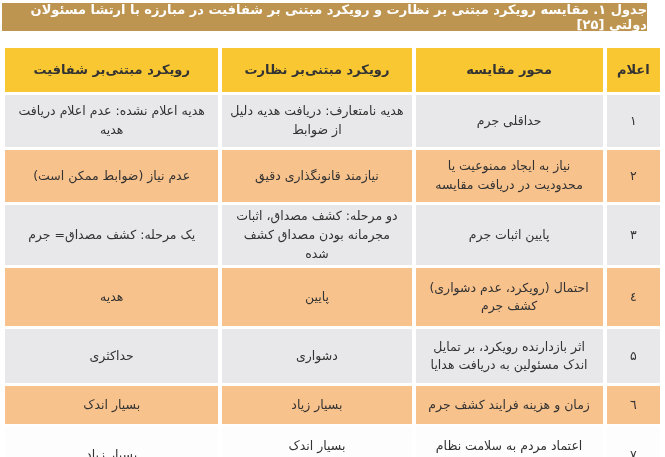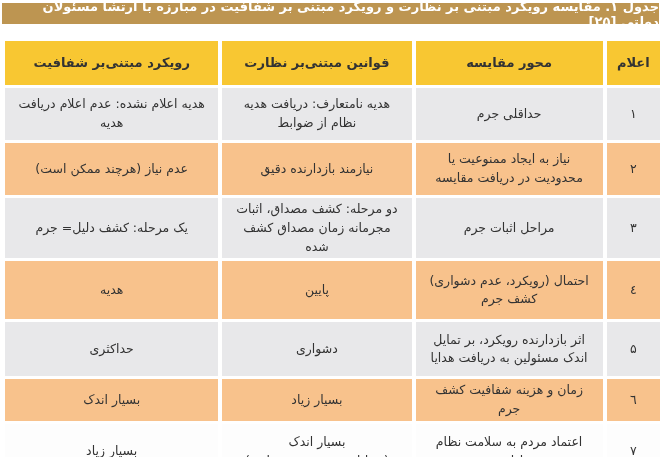--- a/index.html
+++ b/index.html
@@ -13,22 +13,22 @@
   }
   html,body{margin:0;padding:0;}
   body{
     width:665px;height:457px;
     background:#ffffff;
     font-family:"DejaVu Sans", sans-serif;
     direction:rtl;
     overflow:hidden;
   }
   .title-bar{
-    margin:3px 6px 0 2px;
-    height:21px;
+    margin:3px 18px 0 2px;
+    height:28px;
     background:var(--title-bg);
     color:var(--title-text);
     display:flex;align-items:center;justify-content:center;
     font-size:13px;font-weight:bold;
     letter-spacing:0;
   }
   table.cmp{
     border-collapse:separate;
     border-spacing:4px 3px;
     table-layout:fixed;
@@ -72,58 +72,58 @@
   <colgroup>
     <col style="width:53px">
     <col style="width:186px">
     <col style="width:188px">
     <col style="width:212px">
   </colgroup>
   <thead>
     <tr>
       <th>اعلام</th>
       <th>محور مقایسه</th>
-      <th>قوانین مبتنی‌بر نظارت</th>
+      <th>رویکرد مبتنی‌بر نظارت</th>
       <th>رویکرد مبتنی‌بر شفافیت</th>
     </tr>
   </thead>
   <tbody>
     <tr class="row-gray h48">
       <td>۱</td>
       <td>حداقلی جرم</td>
-      <td>هدیه نامتعارف: دریافت هدیه نظام از ضوابط</td>
+      <td>هدیه نامتعارف: دریافت هدیه دلیل از ضوابط</td>
       <td>هدیه اعلام نشده: عدم اعلام دریافت هدیه</td>
     </tr>
     <tr class="row-orange h48">
       <td>۲</td>
       <td>نیاز به ایجاد ممنوعیت یا محدودیت در دریافت مقایسه</td>
-      <td>نیازمند بازدارنده دقیق</td>
-      <td>عدم نیاز (هرچند ممکن است)</td>
+      <td>نیازمند قانونگذاری دقیق</td>
+      <td>عدم نیاز (ضوابط ممکن است)</td>
     </tr>
     <tr class="row-gray h48">
       <td>۳</td>
-      <td>مراحل اثبات جرم</td>
-      <td>دو مرحله: کشف مصداق، اثبات مجرمانه زمان مصداق کشف شده</td>
-      <td>یک مرحله: کشف دلیل= جرم</td>
+      <td>پایین اثبات جرم</td>
+      <td>دو مرحله: کشف مصداق، اثبات مجرمانه بودن مصداق کشف شده</td>
+      <td>یک مرحله: کشف مصداق= جرم</td>
     </tr>
     <tr class="row-orange h54">
       <td>٤</td>
       <td>احتمال (رویکرد، عدم دشواری) کشف جرم</td>
       <td>پایین</td>
       <td>هدیه</td>
     </tr>
     <tr class="row-gray h50">
       <td>۵</td>
       <td>اثر بازدارنده رویکرد، بر تمایل اندک مسئولین به دریافت هدایا</td>
       <td>دشواری</td>
       <td>حداکثری</td>
     </tr>
     <tr class="row-orange h34">
       <td>٦</td>
-      <td>زمان و هزینه شفافیت کشف جرم</td>
+      <td>زمان و هزینه فرایند کشف جرم</td>
       <td>بسیار زیاد</td>
       <td>بسیار اندک</td>
     </tr>
     <tr class="row-white h52">
       <td>۷</td>
       <td>اعتماد مردم به سلامت نظام اداری</td>
       <td>بسیار اندک
 (به‌دلیل پیچیده بودن قوانین)</td>
       <td>بسیار زیاد</td>
     </tr>

